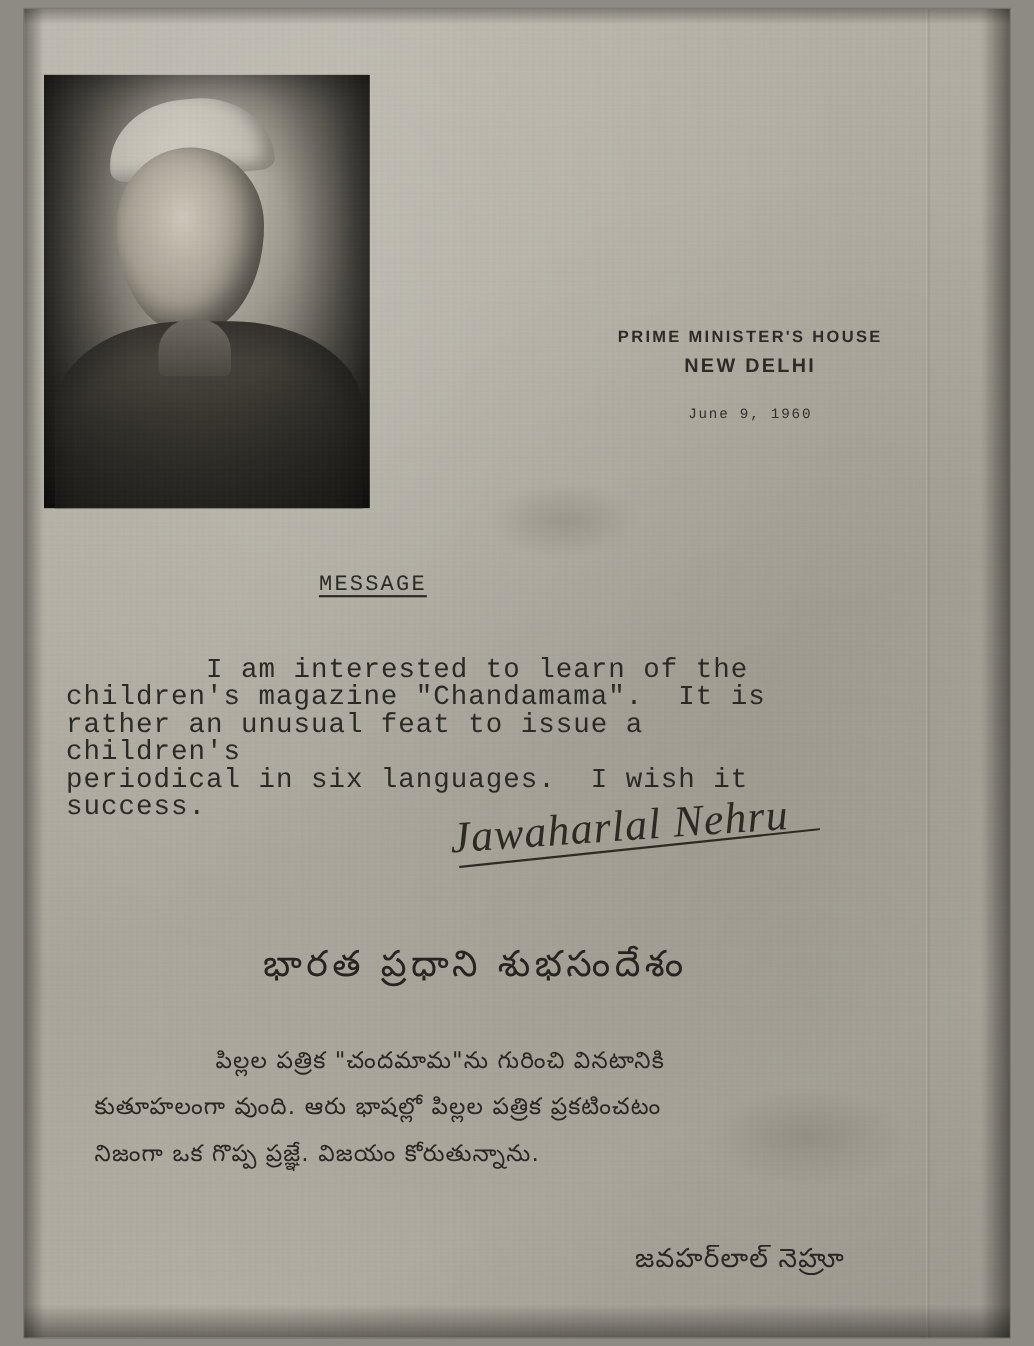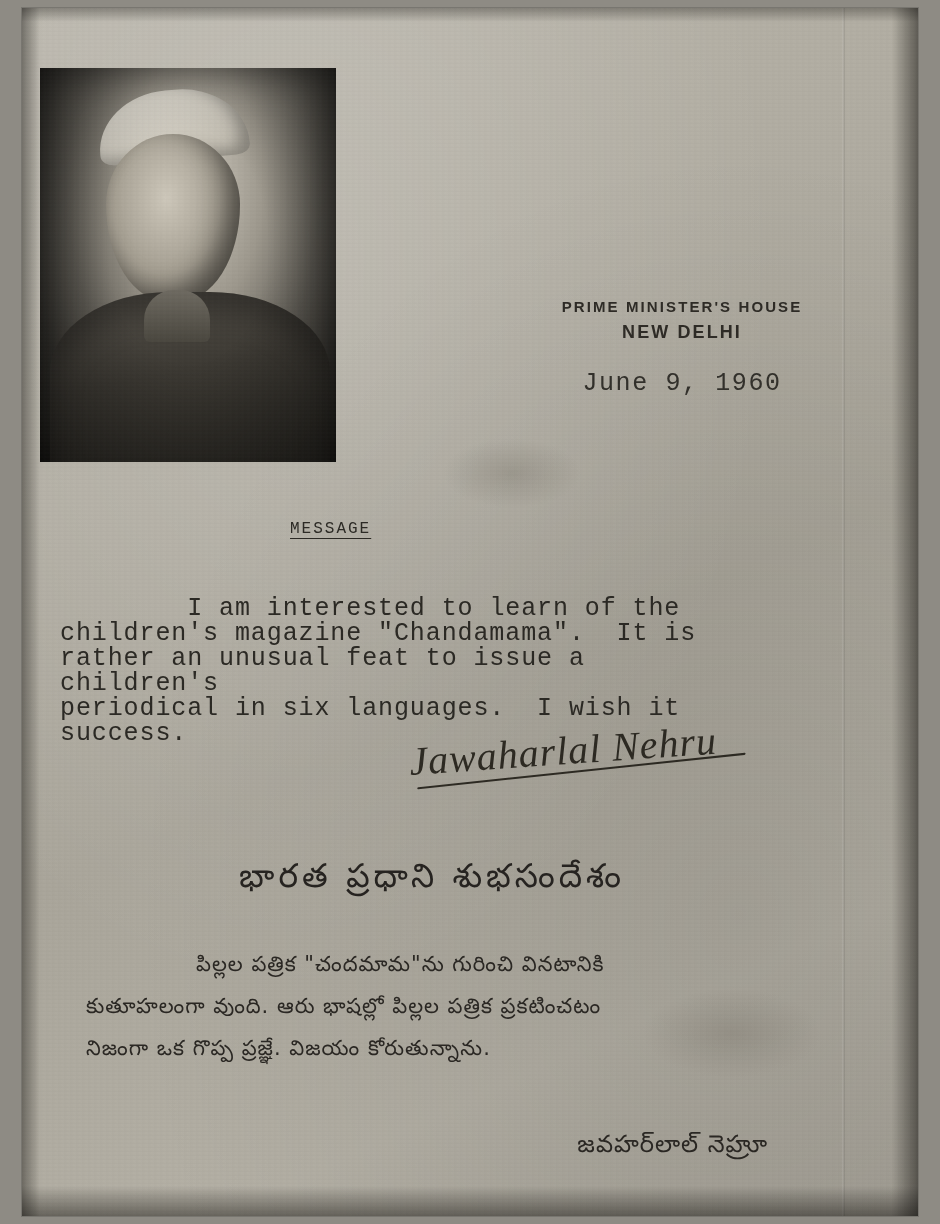--- a/index.html
+++ b/index.html
@@ -134,33 +134,33 @@
   }
   .lh-line2 {
     font-family: "Liberation Sans", sans-serif;
     font-size: 18px;
     font-weight: 700;
     letter-spacing: 2.1px;
     margin-top: 7px;
   }
   .lh-date {
     font-family: "Liberation Mono", monospace;
-    font-size: 25px;
+    font-size: 13px;
     letter-spacing: 1.6px;
     margin-top: 26px;
     color: #32302b;
   }
 
   
   .msg-heading {
     position: absolute;
     left: 268px;
     top: 512px;
     font-family: "Liberation Mono", monospace;
-    font-size: 16px;
+    font-size: 20px;
     letter-spacing: 2px;
     color: #2c2a25;
     text-decoration: underline;
     text-underline-offset: 5px;
   }
 
   
   .eng-body {
     position: absolute;
     left: 38px;

